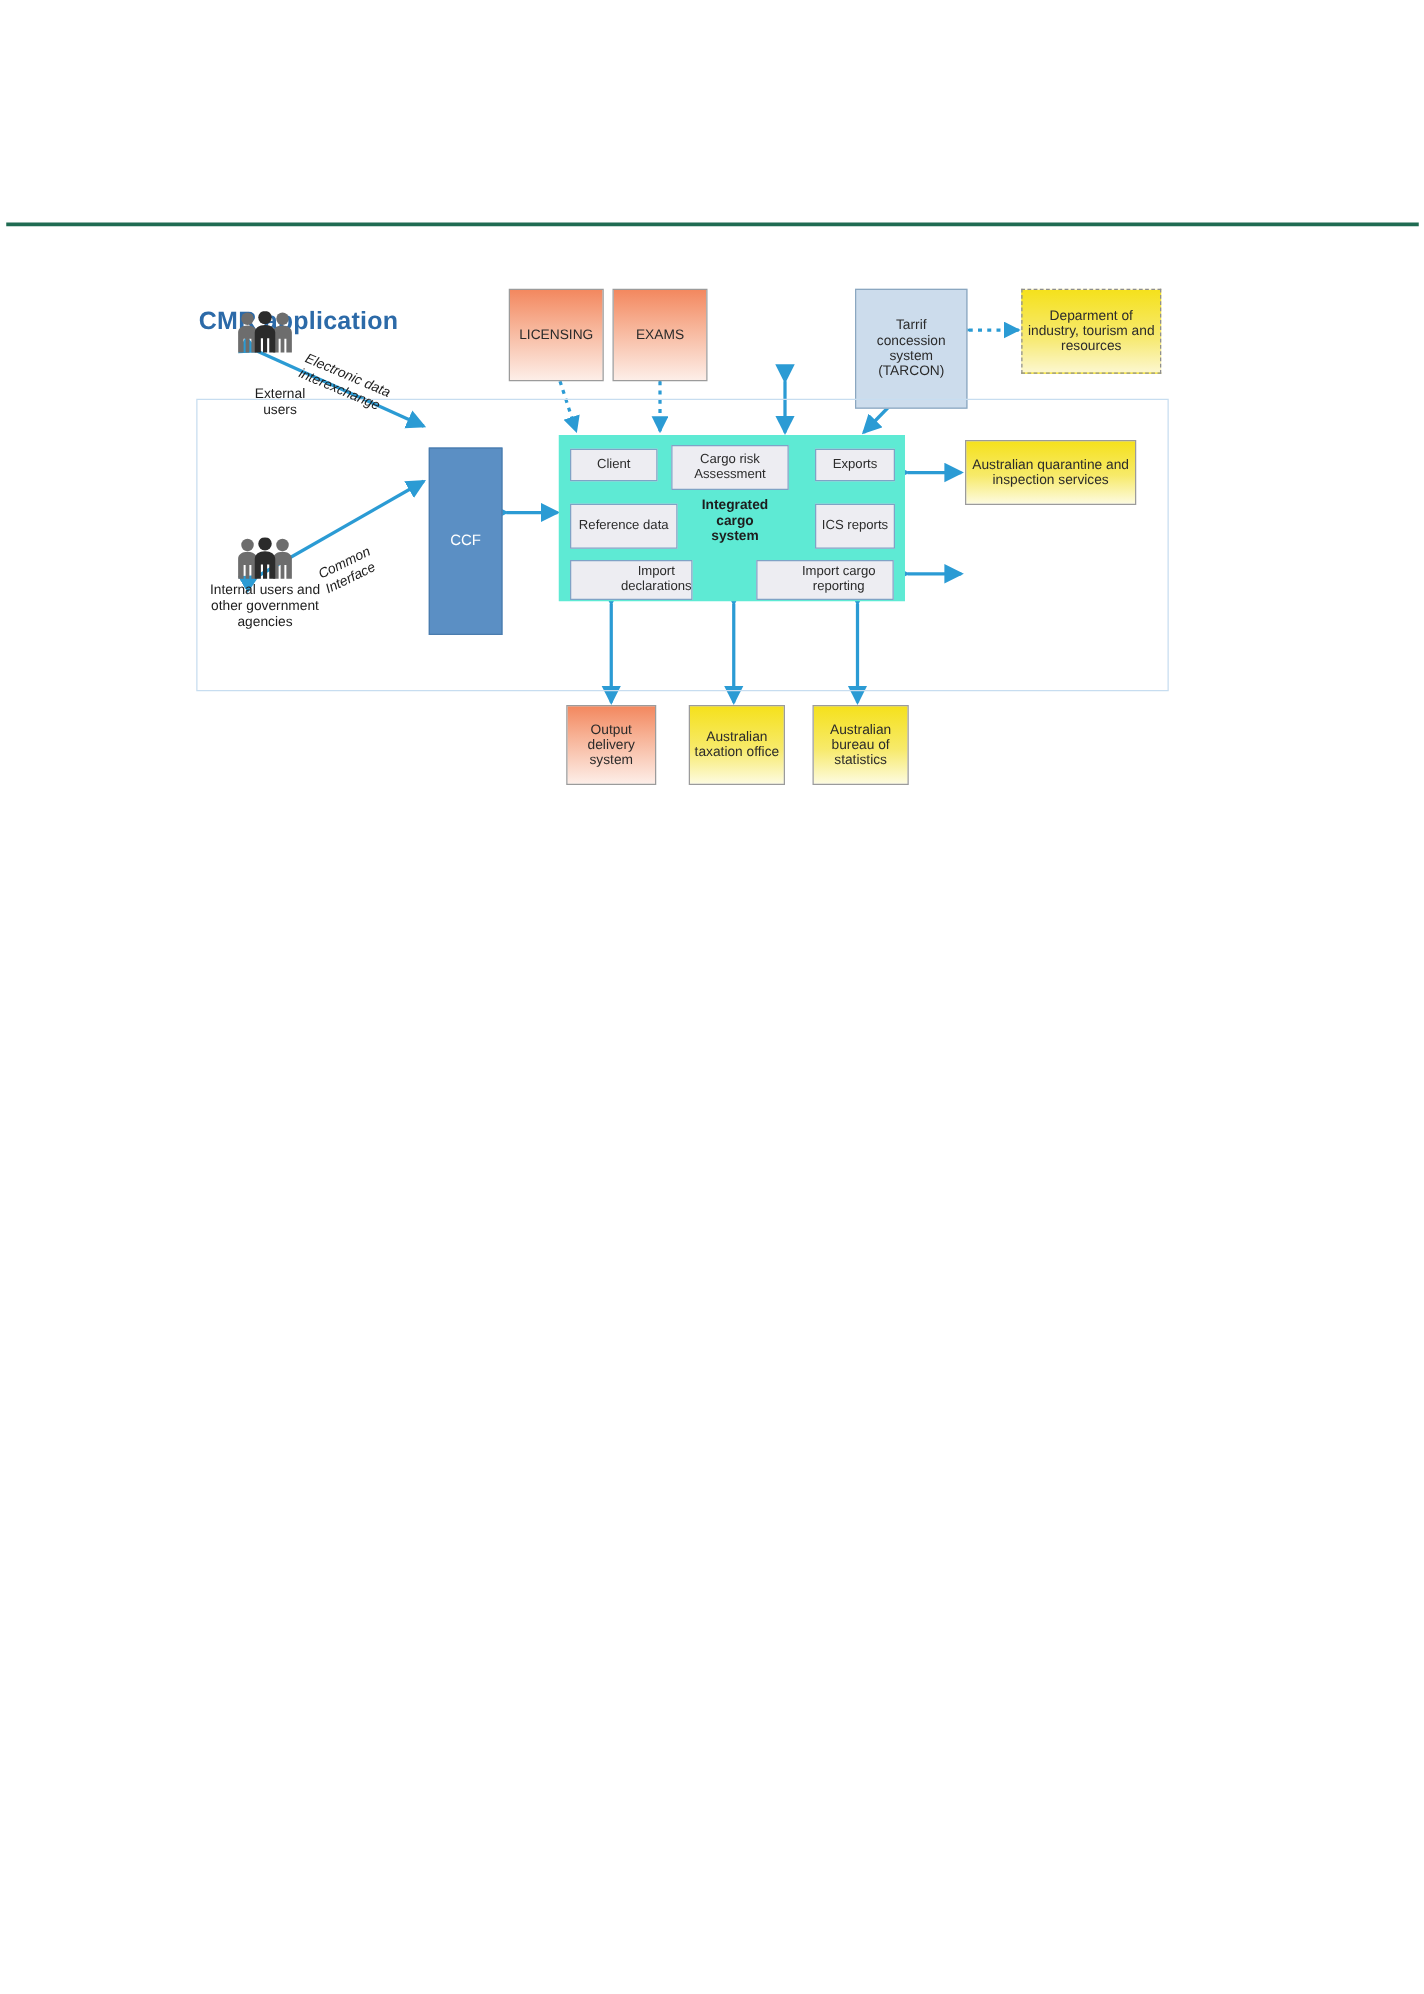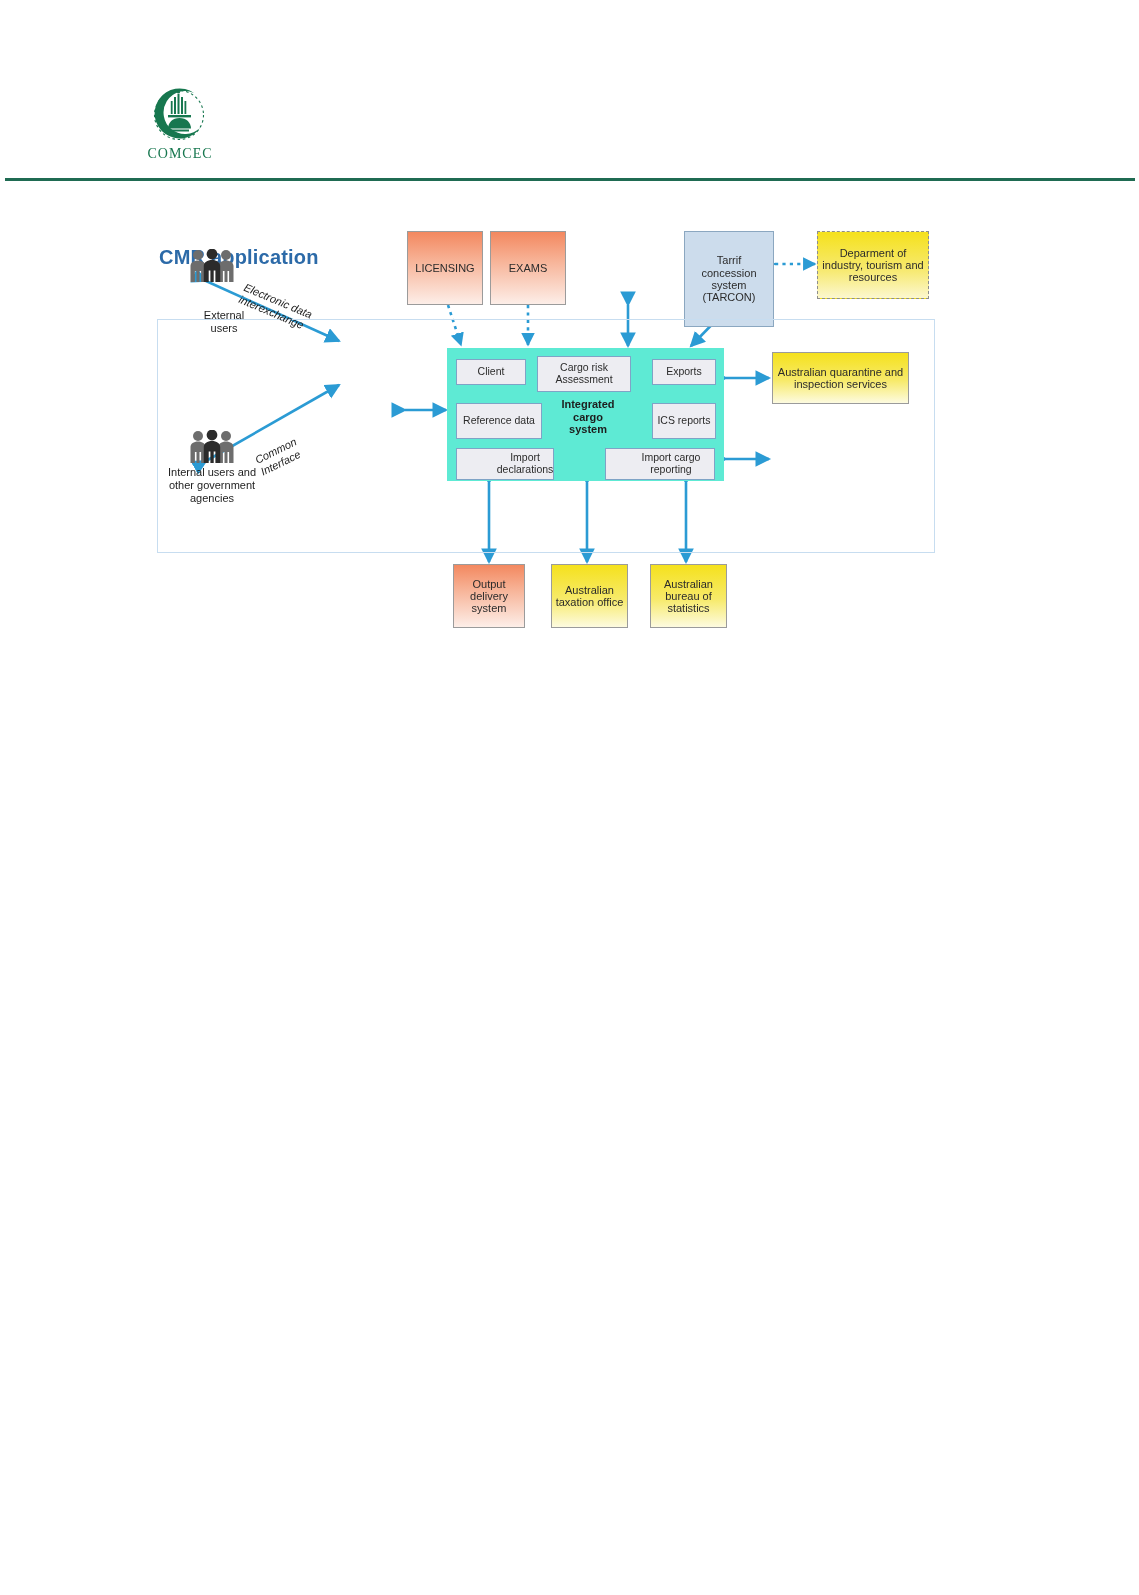--- a/index.html
+++ b/index.html
@@ -68,42 +68,20 @@
   .diag-label{
     position:absolute;font-size:11px;line-height:1.18;color:#1d1d1d;font-style:italic;
     white-space:pre-line;
   }
   svg.arrows{position:absolute;left:0;top:0;width:808px;height:425px;pointer-events:none;}
 </style>
 </head>
 <body>
 
 <div id="page-header">
-  <div id="logo">
-    <svg class="mark" viewBox="0 0 60 62">
-      <g fill="none" stroke="#17774f" stroke-width="2.4">
-        <path d="M44 9 A25 25 0 1 0 50 44 A21.5 21.5 0 1 1 44 9 Z" fill="#17774f" stroke="none"></path>
-      </g>
-      <g fill="#17774f">
-        <rect x="27.5" y="10" width="2" height="20"></rect>
-        <rect x="31" y="13" width="2" height="17"></rect>
-        <rect x="24" y="13" width="2" height="17"></rect>
-        <rect x="34.5" y="17" width="1.8" height="13"></rect>
-        <rect x="20.8" y="17" width="1.8" height="13"></rect>
-        <circle cx="28.5" cy="8" r="1.6"></circle>
-        <path d="M18 31 h23 v2.4 h-23 z"></path>
-        <path d="M29.5 34 c7 0 11.5 4.8 11.5 10.6 H18 C18 38.8 22.5 34 29.5 34 Z"></path>
-        <path d="M20 45.5 h19 v2 h-19 z"></path>
-      </g>
-      <g fill="none" stroke="#17774f" stroke-width="1.1">
-        <circle cx="29" cy="31" r="24.5" stroke-dasharray="2.5 2.8"></circle>
-      </g>
-    </svg>
-    <div class="wordmark">COMCEC</div>
-  </div>
   <div id="header-rule"></div>
 </div>
 
 <div id="figure">
 
   <div id="figure-title">CMR application</div>
 
   <svg class="arrows" viewBox="0 0 808 425">
     <defs>
       <marker id="ah" markerWidth="7" markerHeight="7" refX="5.2" refY="3" orient="auto">
@@ -188,20 +166,23 @@
   <div class="caption" style="left:4px;top:253px;width:130px;white-space:pre-line;">Internal users and
 other government
 agencies</div>
 
   <div class="diag-label" style="left:104px;top:68px;width:108px;transform:rotate(23deg);transform-origin:left top;">Electronic data
 interexchange</div>
 
   <div class="diag-label" style="left:110px;top:242px;width:96px;transform:rotate(-26deg);transform-origin:left top;">Common
 Interface</div>
 
+  <div class="node solid-blue" style="left:200px;top:145px;width:59px;height:150px;font-size:12px;">
+    <span>CCF</span>
+  </div>
 
   <div id="ics-panel">
     <div class="subnode" style="left:9px;top:11px;width:70px;height:26px;">
       <span>Client</span>
     </div>
     <div class="subnode" style="left:90px;top:8px;width:94px;height:36px;">
       <span>Cargo risk Assessment</span>
     </div>
     <div class="subnode" style="left:205px;top:11px;width:64px;height:26px;">
       <span>Exports</span>

